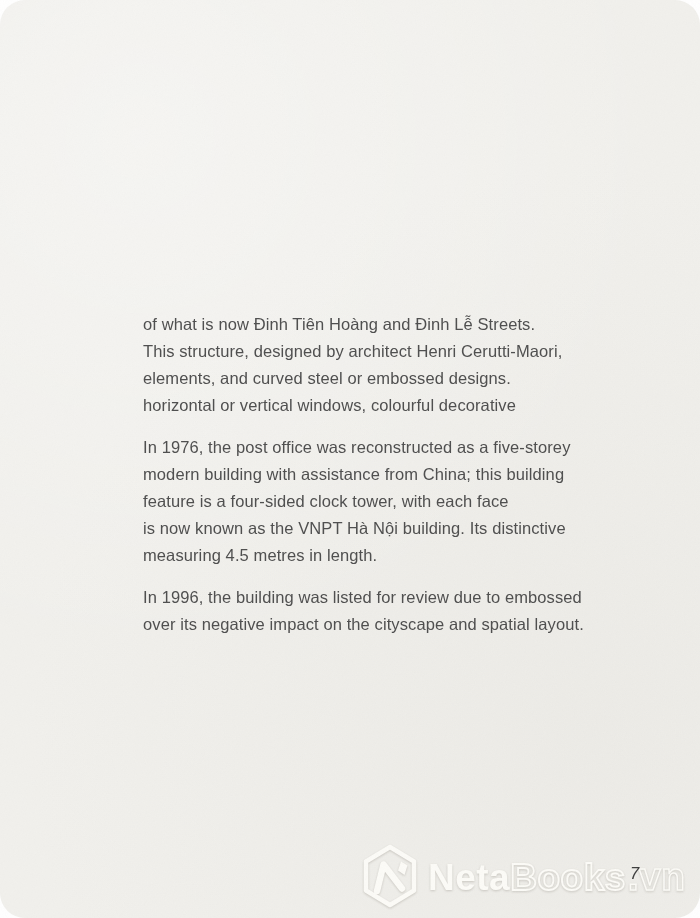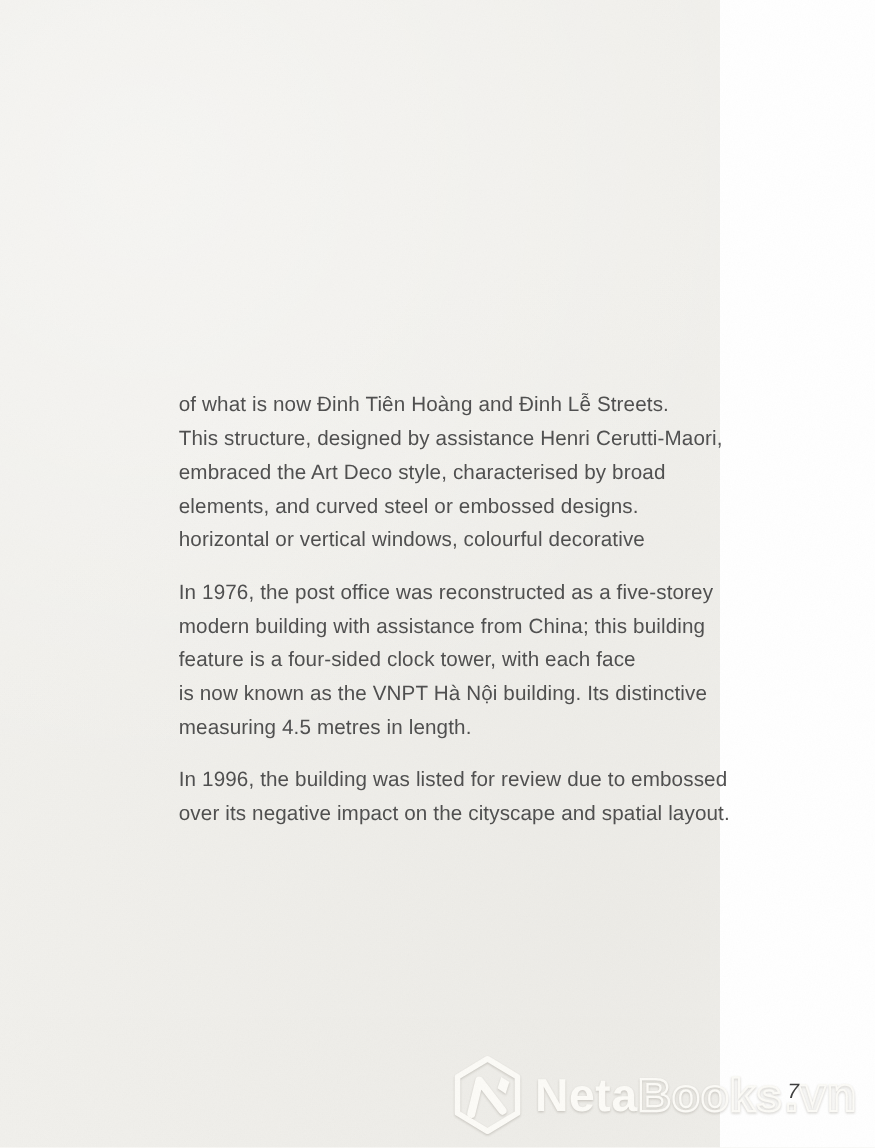--- a/index.html
+++ b/index.html
@@ -3,26 +3,27 @@
 <meta charset="utf-8">
 <style>
   * { margin: 0; padding: 0; box-sizing: border-box; }
   html, body { width: 700px; height: 918px; }
   body {
     font-family: "Liberation Sans", sans-serif;
     overflow: hidden;
   }
   .page {
     position: relative;
-    width: 576px;
+    width: 700px;
     height: 918px;
     background: #f1f0ec;
     background-image:
       radial-gradient(circle at 20% 15%, rgba(255,255,255,0.35), rgba(255,255,255,0) 55%),
       radial-gradient(circle at 85% 80%, rgba(222,220,214,0.25), rgba(222,220,214,0) 60%);
+    border-radius: 25px;
   }
   .grain {
     position: absolute;
     inset: 0;
     pointer-events: none;
     z-index: 5;
   }
   .text-block {
     position: absolute;
     left: 143px;
@@ -81,22 +82,21 @@
 </style>
 </head>
 <body>
 
 <div class="page">
 
   <main class="text-block">
 
     <p class="para">
       <span class="line">of what is now Đinh Tiên Hoàng and Đinh Lễ Streets.</span>
-      <span class="line">This structure, designed by assistance Henri Cerutti-Maori,</span>
-      <span class="line">embraced the Art Deco style, characterised by broad</span>
+      <span class="line">This structure, designed by architect Henri Cerutti-Maori,</span>
       <span class="line">elements, and curved steel or embossed designs.</span>
       <span class="line">horizontal or vertical windows, colourful decorative</span>
     </p>
 
     <p class="para">
       <span class="line">In 1976, the post office was reconstructed as a five-storey</span>
       <span class="line">modern building with assistance from China; this building</span>
       <span class="line">feature is a four-sided clock tower, with each face</span>
       <span class="line">is now known as the VNPT Hà Nội building. Its distinctive</span>
       <span class="line">measuring 4.5 metres in length.</span>

